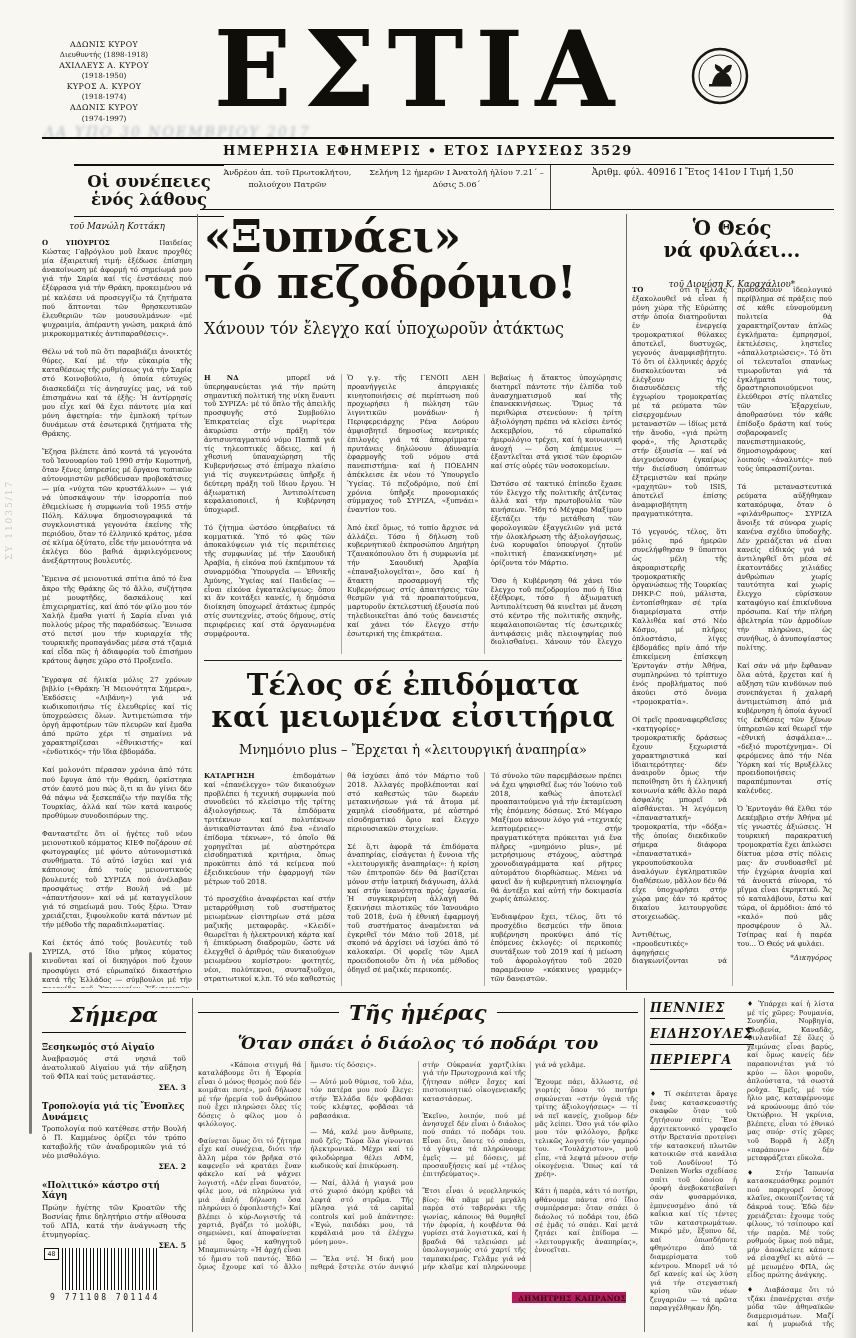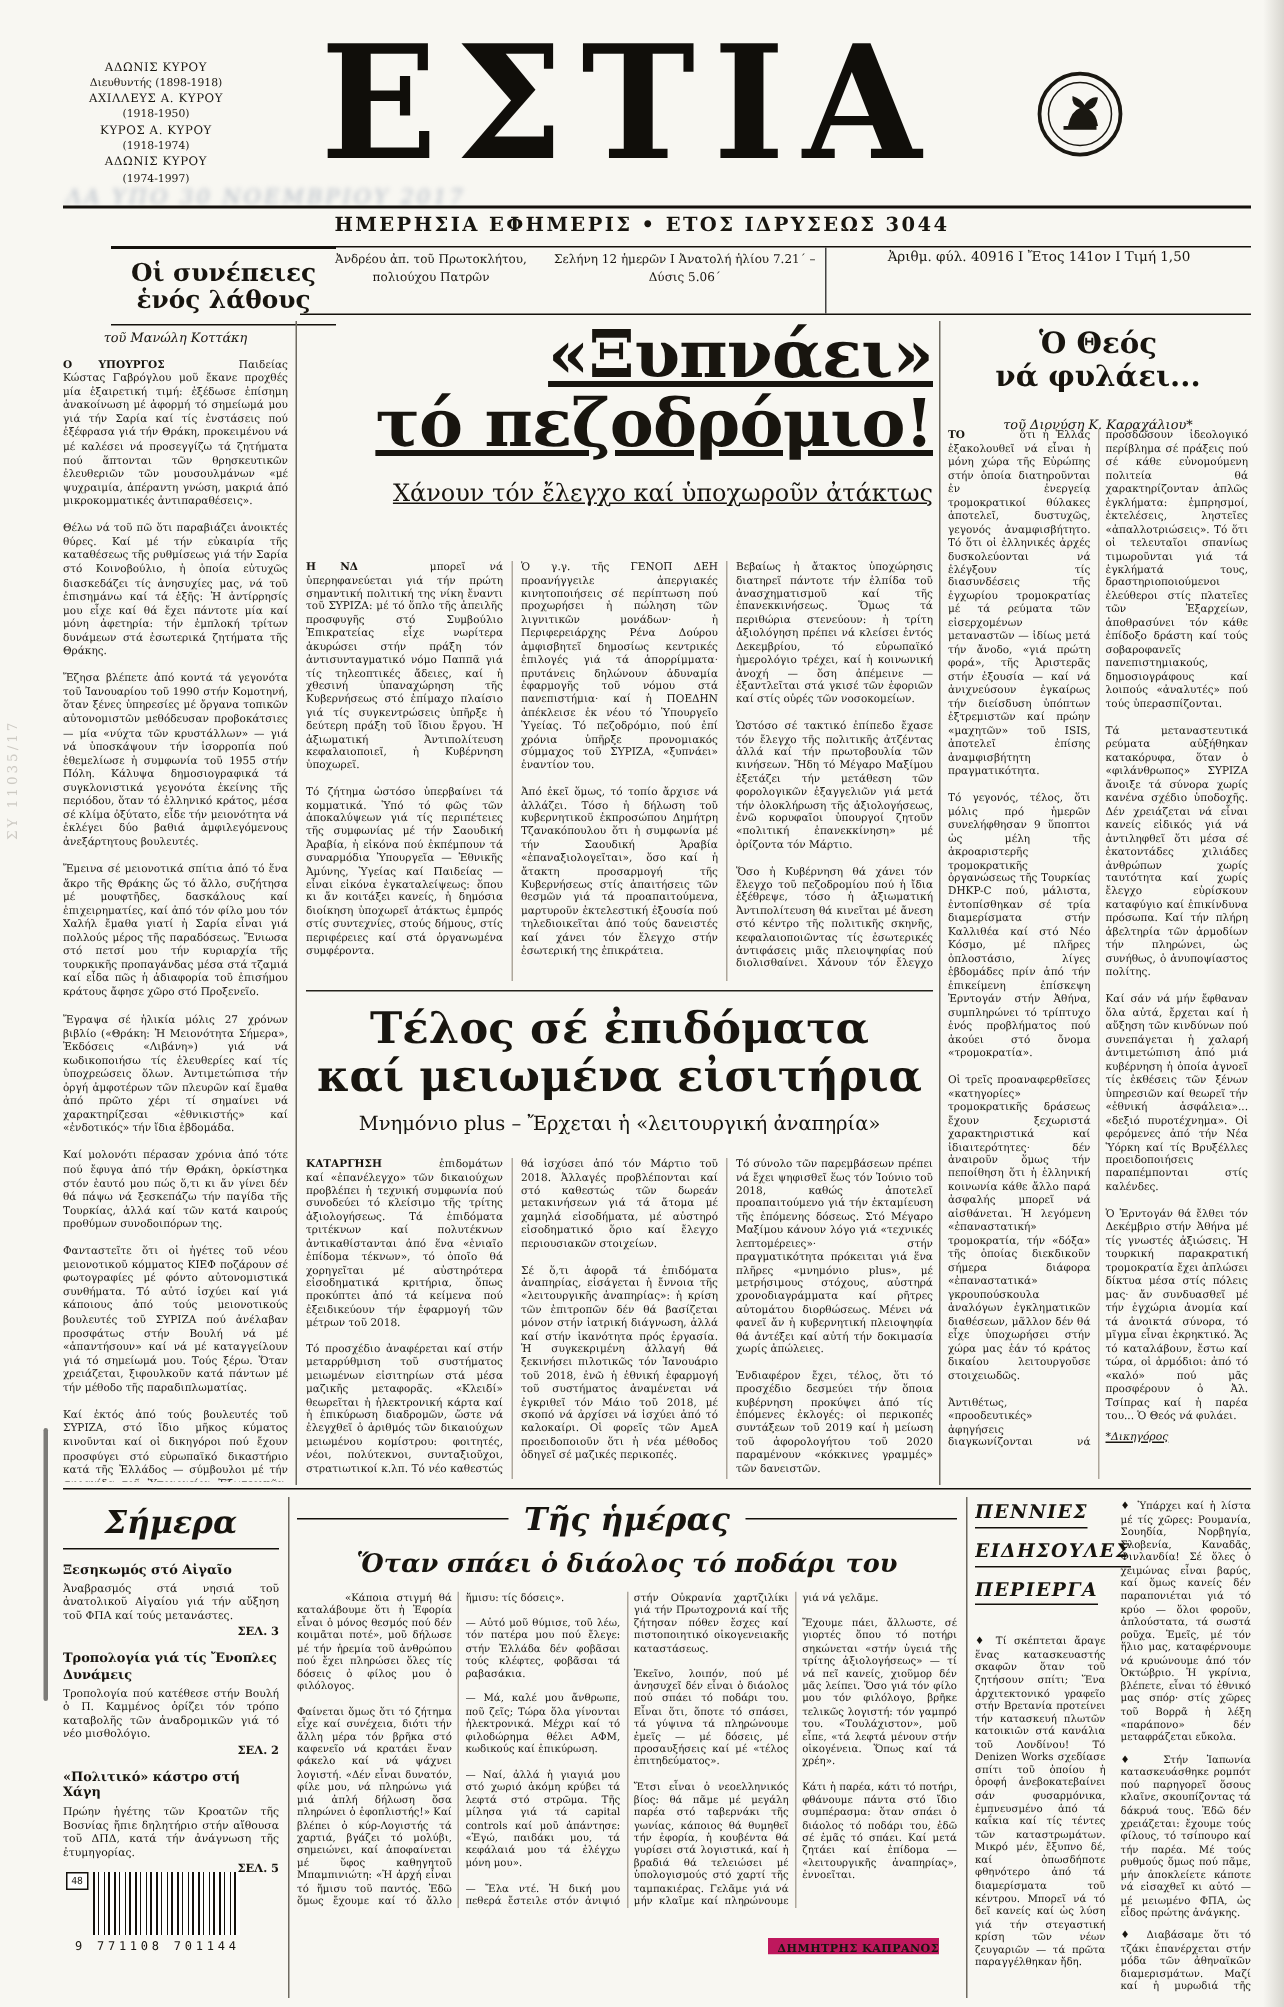--- a/index.html
+++ b/index.html
@@ -42,42 +42,42 @@
   .left-body{position:absolute;left:42px;top:238px;width:150px;height:750px;
         font-size:7px;line-height:1.3;overflow:hidden;}
   .lead{font-weight:700;}
   
   .vrule{position:absolute;border-left:1px solid #6f6b61;}
   .vr-l{left:197px;top:214px;height:776px;}
   .vr-r{left:626px;top:214px;height:776px;}
   .vr-b1{left:192px;top:998px;height:334px;}
   .vr-b2{left:644px;top:998px;height:334px;}
   
-  .main-head{position:absolute;left:204px;top:214px;width:418px;text-align:right;text-decoration:underline;}
+  .main-head{position:absolute;left:204px;top:214px;width:418px;text-align:left;}
   .main-head h1{margin:0;font-size:44px;line-height:1.04;font-weight:700;letter-spacing:-.5px;}
   .main-subhead{margin-top:13px;font-size:16px;}
   .main-body{position:absolute;left:204px;top:374px;width:418px;height:280px;
         column-count:3;column-gap:12px;column-rule:1px solid #aea79b;
         font-size:7px;line-height:1.26;overflow:hidden;}
   
   .second-head{position:absolute;left:204px;top:660px;width:418px;text-align:center;
         border-top:1.5px solid #25221c;padding-top:9px;}
   .second-head h2{margin:0;font-size:29px;line-height:1.1;font-weight:700;}
   .second-subhead{margin-top:8px;font-size:13px;}
   .second-body{position:absolute;left:204px;top:772px;width:418px;height:214px;
         column-count:3;column-gap:12px;column-rule:1px solid #aea79b;
         font-size:7px;line-height:1.26;overflow:hidden;}
   
   .right-title{position:absolute;left:632px;top:218px;width:200px;text-align:center;}
   .right-title h3{margin:0;font-size:19.5px;font-weight:700;line-height:1.15;}
   .right-author{margin-top:16px;font-style:italic;font-size:8.6px;}
   .right-body{position:absolute;left:632px;top:286px;width:200px;height:700px;
         column-count:2;column-gap:10px;column-rule:1px solid #aea79b;
         font-size:7px;line-height:1.28;overflow:hidden;}
-  .signoff{text-align:left;font-style:italic;font-size:7.2px;margin-top:4px;text-decoration:underline;}
+  .signoff{text-align:right;font-style:italic;font-size:7.2px;margin-top:4px;}
   
   .bottom-rule{position:absolute;left:42px;top:992px;width:792px;border-top:1.5px solid #14110c;}
   .simera{position:absolute;left:42px;top:1002px;width:144px;}
   .simera-title{font-style:italic;font-weight:700;font-size:21px;text-align:center;
         border-bottom:1.5px solid #14110c;padding-bottom:5px;}
   .sim-item{margin-top:9px;}
   .sim-h{font-weight:700;font-size:8.6px;line-height:1.2;}
   .sim-t{display:block;font-size:7.2px;line-height:1.25;text-align:justify;margin-top:2px;}
   .sim-p{text-align:right;font-weight:700;font-size:7.6px;margin-top:2px;}
   .barcode{position:absolute;left:42px;top:1248px;width:144px;}
@@ -141,21 +141,21 @@
     <svg viewBox="0 0 60 60" width="60" height="60">
       <circle cx="30" cy="30" r="27" fill="none" stroke="#1a1812" stroke-width="2.5"></circle>
       <circle cx="30" cy="30" r="21" fill="none" stroke="#1a1812" stroke-width="1"></circle>
       <path d="M22 38 q2 -10 8 -12 q-6 -2 -5 -8 q6 2 8 6 q4 -6 9 -5 q-1 7 -6 8 q5 3 6 11 z" fill="#1a1812"></path>
       <rect x="19" y="38" width="22" height="2.5" fill="#1a1812"></rect>
     </svg>
   </div>
 
   <div class="scan-smudge">ΛΑ ΥΠΟ 30 ΝΟΕΜΒΡΙΟΥ 2017</div>
   <div class="masthead-rule"></div>
-  <div class="tagline">ΗΜΕΡΗΣΙΑ ΕΦΗΜΕΡΙΣ • ΕΤΟΣ ΙΔΡΥΣΕΩΣ 3044</div>
+  <div class="tagline">ΗΜΕΡΗΣΙΑ ΕΦΗΜΕΡΙΣ • ΕΤΟΣ ΙΔΡΥΣΕΩΣ 3529</div>
 
   <div class="dateline">
     <div class="dl-cell dl-c1">
       <span>Ἀνδρέου ἀπ. τοῦ Πρωτοκλήτου, πολιούχου Πατρῶν</span>
       <span>Σελήνη 12 ἡμερῶν Ι Ἀνατολή ἡλίου 7.21΄ – Δύσις 5.06΄</span>
     </div>
     <div class="dl-cell dl-c3">
       <span>Ἀριθμ. φύλ. 40916 Ι Ἔτος 141ον Ι Τιμή 1,50</span>
     </div>
   </div>

